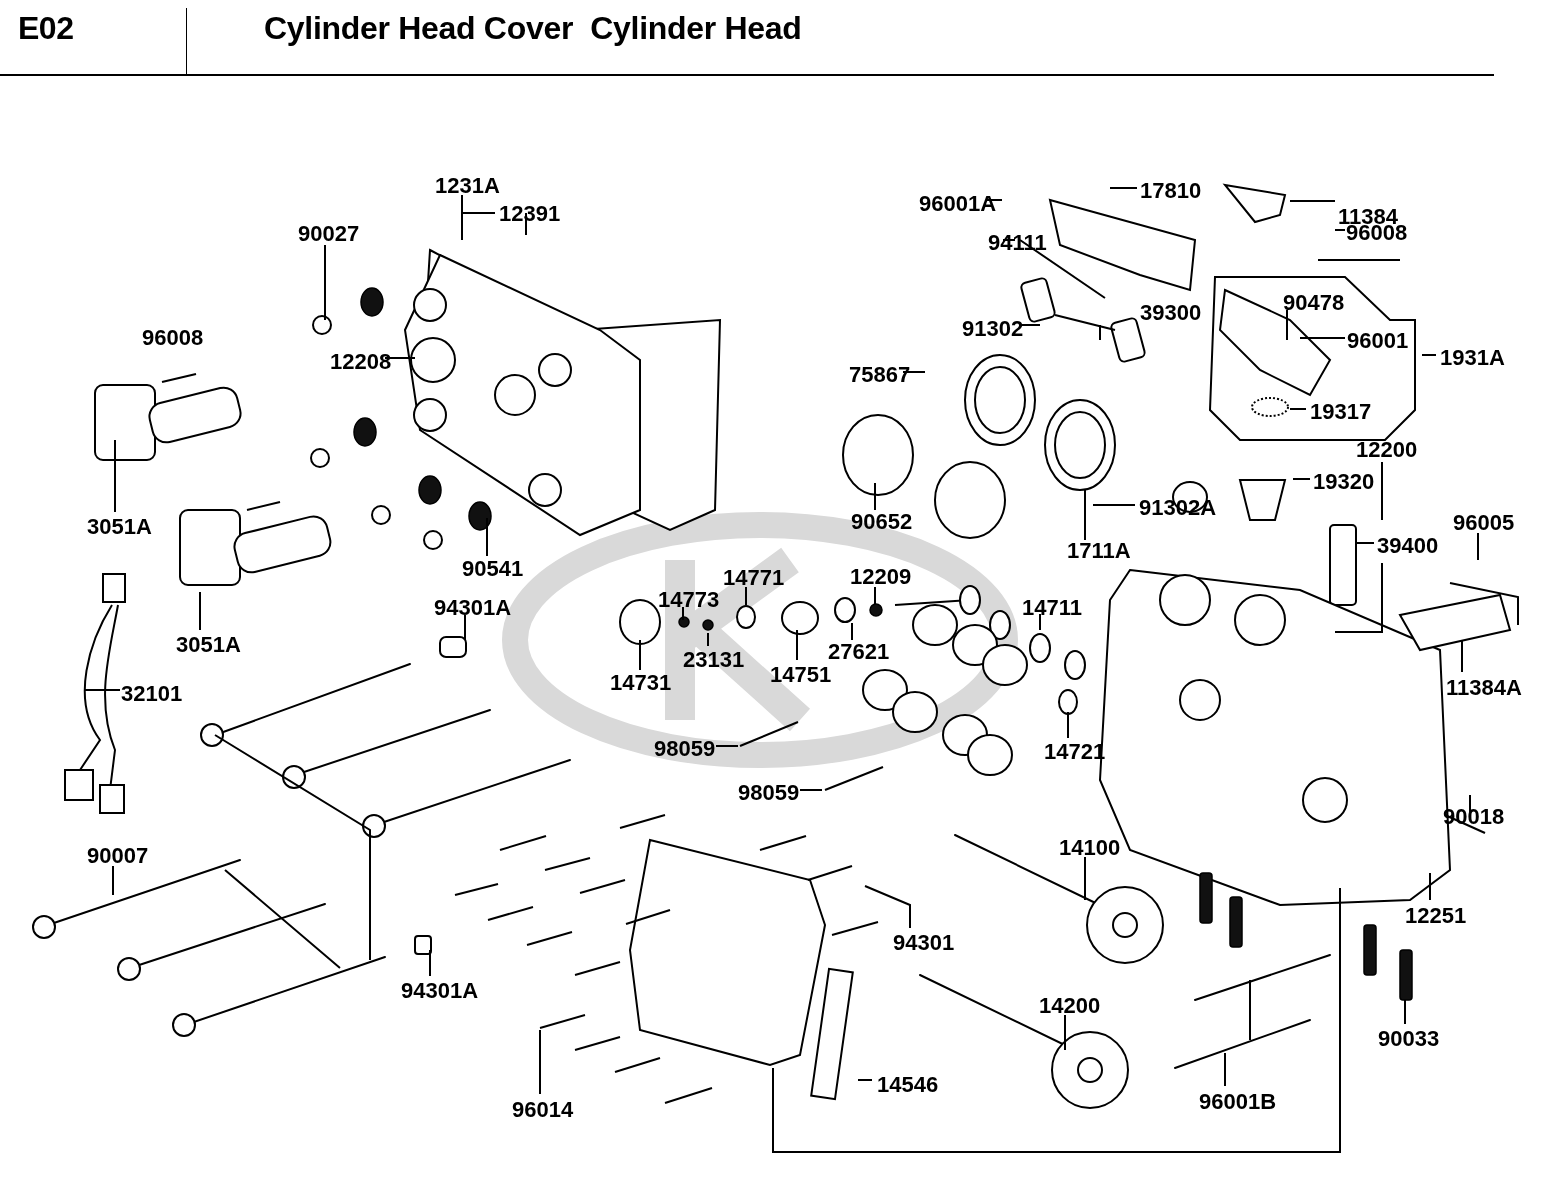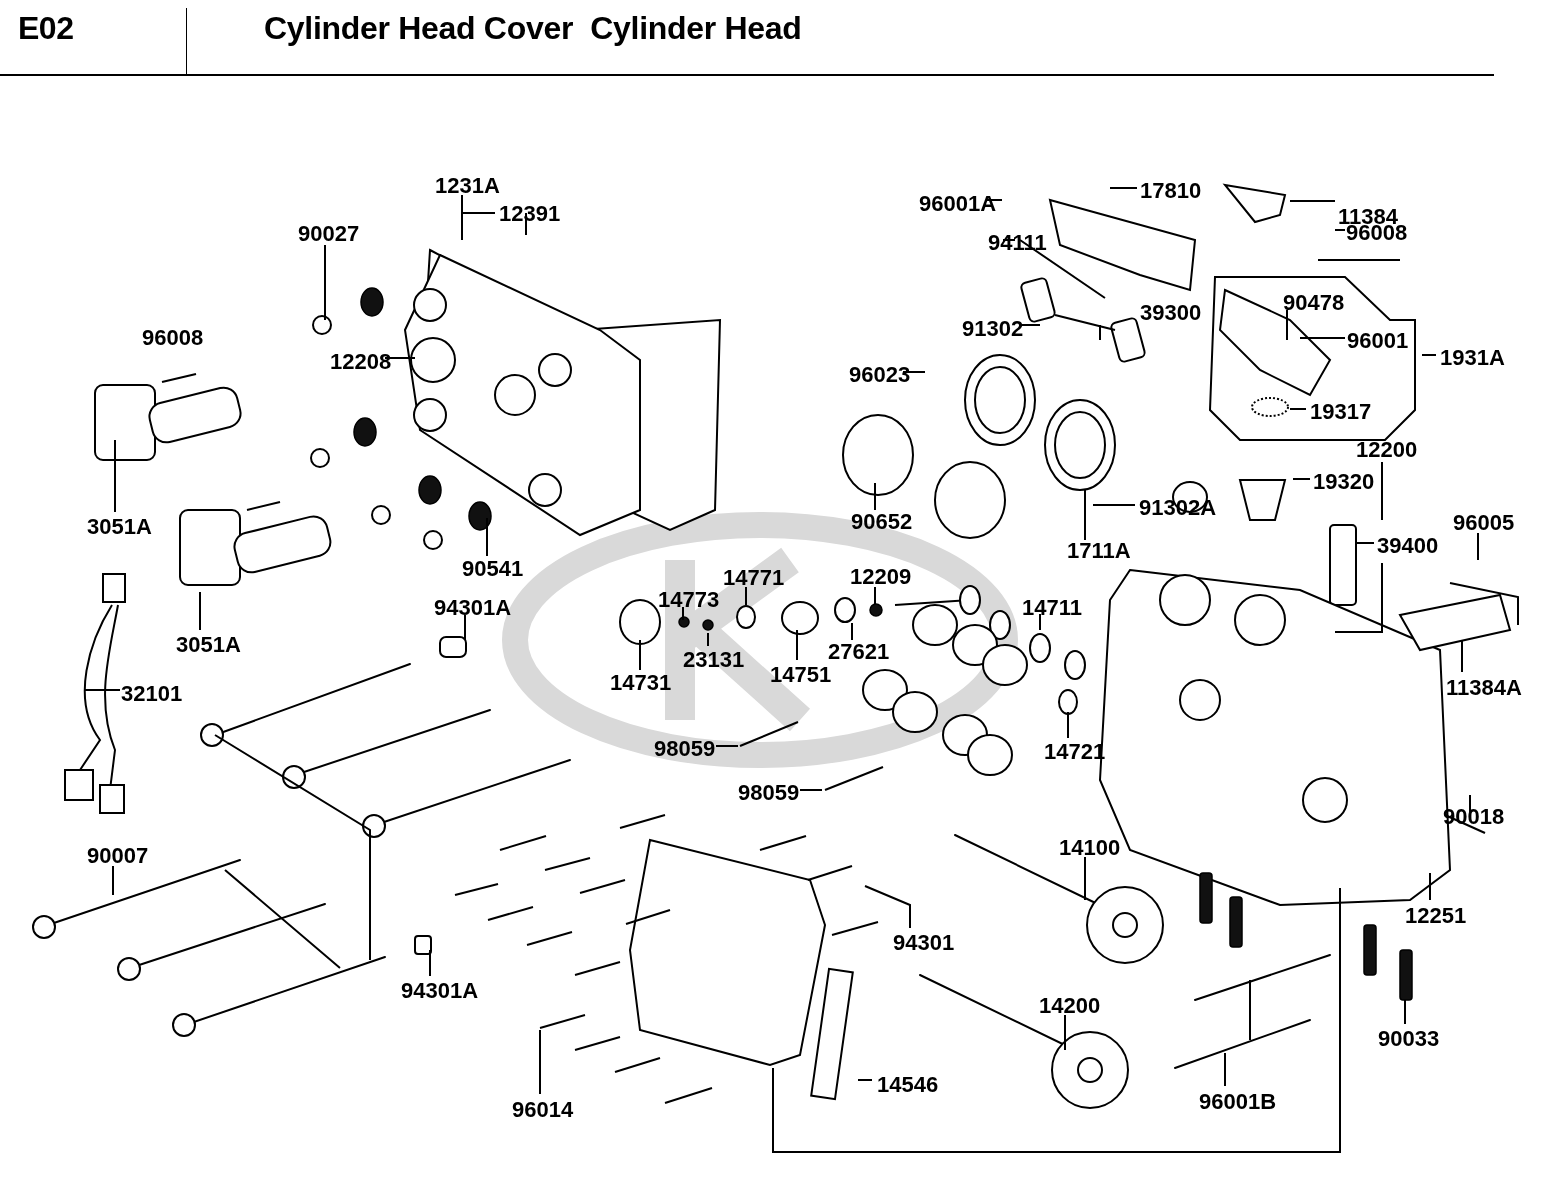--- a/index.html
+++ b/index.html
@@ -266,21 +266,21 @@
 <div class="lbl" style="left:1140px;top:180px">17810</div>
 <div class="lbl" style="left:1338px;top:206px">11384</div>
 <div class="lbl" style="left:988px;top:232px">94111</div>
 <div class="lbl" style="left:1346px;top:222px">96008</div>
 <div class="lbl" style="left:1283px;top:292px">90478</div>
 <div class="lbl" style="left:1347px;top:330px">96001</div>
 <div class="lbl" style="left:1440px;top:347px">1931A</div>
 <div class="lbl" style="left:1310px;top:401px">19317</div>
 <div class="lbl" style="left:962px;top:318px">91302</div>
 <div class="lbl" style="left:1140px;top:302px">39300</div>
-<div class="lbl" style="left:849px;top:364px">96023</div>
+<div class="lbl" style="left:849px;top:364px">75867</div>
 <div class="lbl" style="left:851px;top:511px">90652</div>
 <div class="lbl" style="left:1139px;top:497px">91302A</div>
 <div class="lbl" style="left:1067px;top:540px">1711A</div>
 <div class="lbl" style="left:1356px;top:439px">12200</div>
 <div class="lbl" style="left:1313px;top:471px">19320</div>
 <div class="lbl" style="left:1377px;top:535px">39400</div>
 <div class="lbl" style="left:1453px;top:512px">96005</div>
 <div class="lbl" style="left:1446px;top:677px">11384A</div>
 <div class="lbl" style="left:658px;top:589px">14773</div>
 <div class="lbl" style="left:723px;top:567px">14771</div>

